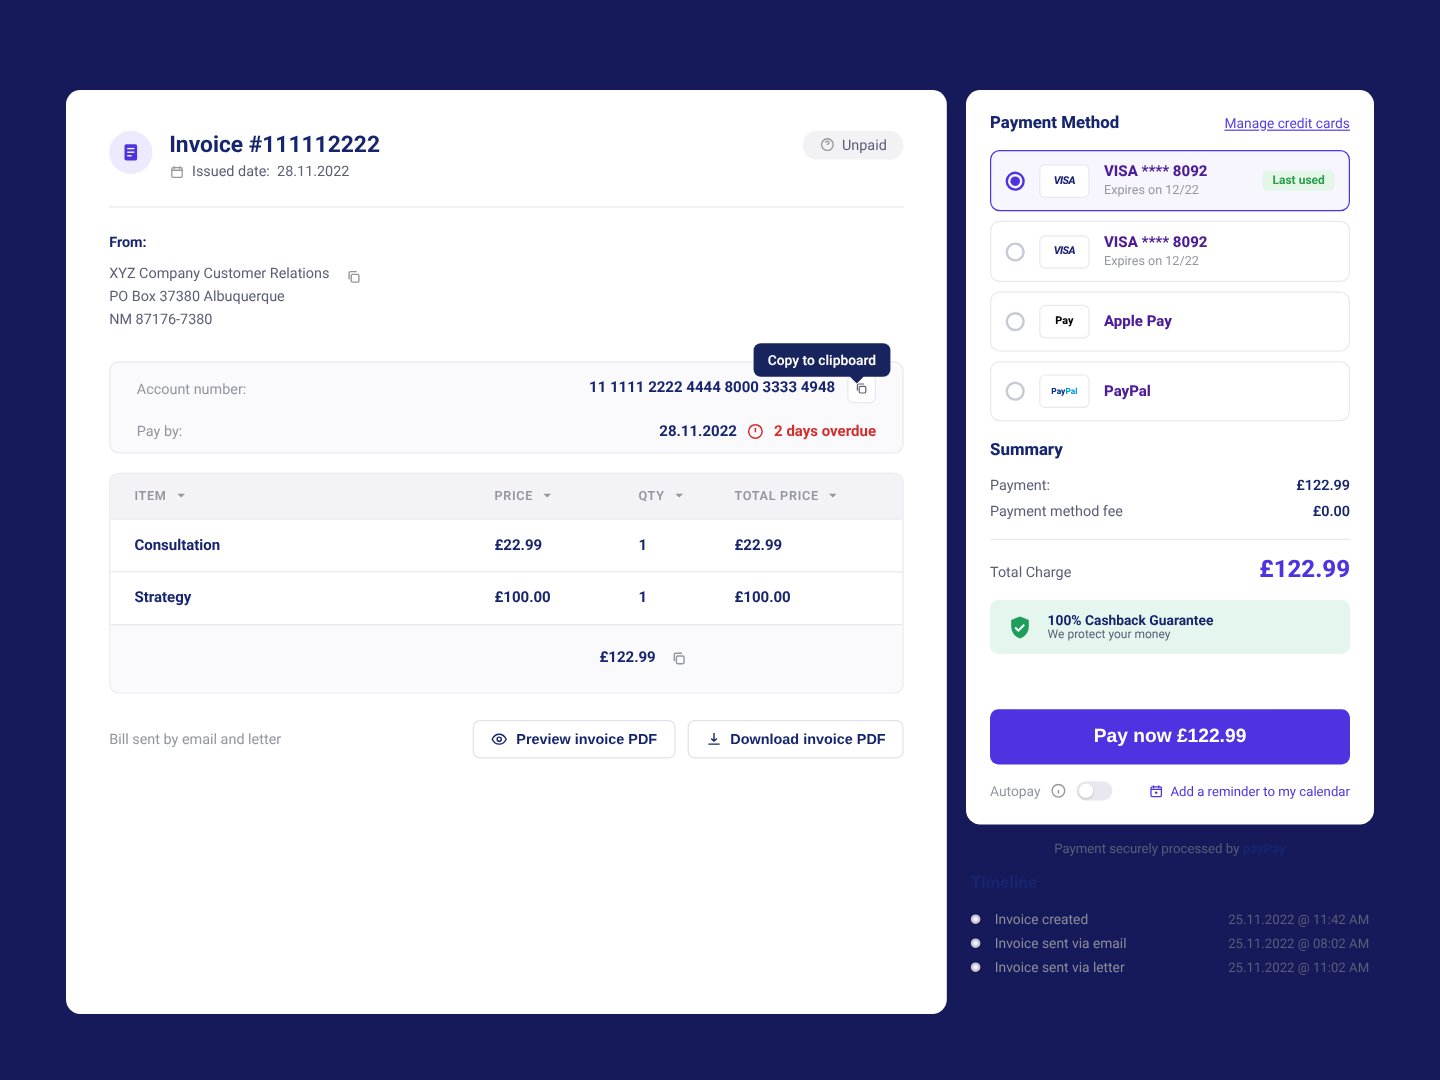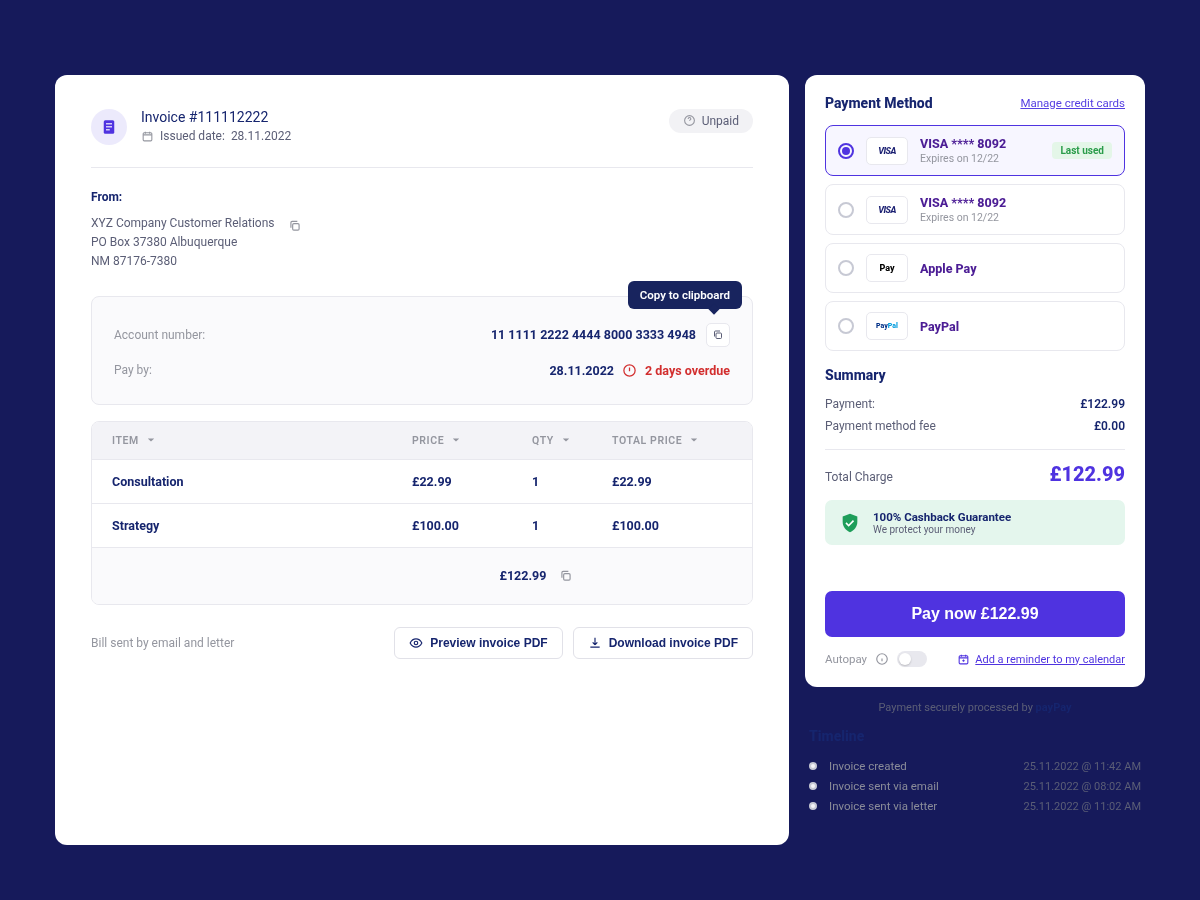--- a/index.html
+++ b/index.html
@@ -5,33 +5,33 @@
 * { box-sizing: border-box; margin: 0; padding: 0; }
 body { font-family: -apple-system, BlinkMacSystemFont, "Segoe UI", Roboto, Arial, sans-serif; background: #161a5b; padding: 75px 55px; font-size: 13px; color: #16256e; }
 .app { display: flex; gap: 16px; height: 770px; }
 .panel-left { flex: 1; background: #fff; border-radius: 12px; padding: 34px 36px; }
 .panel-right { width: 340px; display: flex; flex-direction: column; gap: 14px; }
 .card-right { background: #fff; border-radius: 12px; padding: 20px; }
 
 .header-row { display: flex; align-items: flex-start; gap: 14px; padding-bottom: 22px; border-bottom: 1px solid #e8e8ee; margin-bottom: 22px; }
 .invoice-icon { width: 36px; height: 36px; border-radius: 50%; background: #eceafc; display: flex; align-items: center; justify-content: center; }
 .invoice-icon svg { width: 18px; height: 18px; }
-.title { font-size: 14px; font-weight: 400; color: #16256e; }
+.title { font-size: 19px; font-weight: 700; color: #16256e; }
 .issued { display: flex; align-items: center; gap: 6px; color: #5b5e76; font-size: 12px; margin-top: 4px; }
 .status-pill { margin-left: auto; background: #f2f2f5; border-radius: 16px; padding: 5px 14px; color: #5b5e76; font-size: 12px; display: flex; gap: 6px; }
 .status-pill svg { width: 13px; height: 13px; }
 
 .addresses { display: flex; gap: 40px; margin-bottom: 24px; }
 .addr-col { flex: 1; position: relative; }
 .addr-label { font-size: 12px; font-weight: 700; color: #16256e; margin-bottom: 10px; }
 .addr-line { font-size: 12px; color: #5b5e76; line-height: 1.6; }
 .copy-icon { width: 24px; height: 24px; border-radius: 4px; display: inline-flex; align-items: center; justify-content: center; cursor: pointer; }
 .copy-icon svg { width: 14px; height: 14px; }
 
-.pay-box { position: relative; border: 1px solid #e8e8ee; background: #fafafc; border-radius: 8px; padding: 18px 22px; margin-bottom: 16px; }
+.pay-box { position: relative; border: 1px solid #e8e8ee; background: #fafafc; border-radius: 8px; padding: 2px 22px; margin-bottom: 16px; }
 .pay-row { display: flex; align-items: center; padding: 8px 0; }
 .pay-label { color: #94969f; font-size: 12px; }
 .pay-value { margin-left: auto; color: #16256e; font-weight: 700; font-size: 12.5px; }
 .chip-copy { width: 24px; height: 24px; background: #fff; border: 1px solid #e8e8ee; border-radius: 5px; display: flex; align-items: center; justify-content: center; margin-left: 10px; cursor: pointer; }
 .tooltip { position: absolute; top: -16px; right: 10px; background: #18245e; color: #fff; font-size: 11.5px; font-weight: 600; padding: 7px 12px; border-radius: 6px; }
 .tooltip::after { content:''; position:absolute; bottom:-4px; right:24px; width:8px; height:8px; background:#18245e; transform:rotate(45deg); }
 .overdue { margin-left: auto; display: flex; align-items: center; gap: 8px; color: #d22e2e; font-weight: 700; font-size: 12.5px; }
 .overdue-date { color: #16256e; font-weight:700; font-size:12.5px; }
 .overdue svg { width: 15px; height: 15px; }
 
@@ -81,21 +81,21 @@
 .guarantee svg { width: 22px; height: 22px; flex-shrink: 0; }
 .g-title { font-size: 11.5px; font-weight: 700; color: #16256e; }
 .g-sub { font-size: 10px; color: #5b5e76; }
 .pay-btn { width: 100%; background: #4f33e0; color: #fff; border: none; border-radius: 7px; padding: 14px; font-size: 16px; font-weight: 700; cursor: pointer; margin-top: 32px; }
 
 .autopay-row { display: flex; align-items: center; margin-top: 14px; gap: 8px; }
 .autopay-label { font-size: 11.5px; color: #94969f; }
 .info-icon { width:14px; height:14px; }
 .switch { width: 30px; height: 16px; background: #e8e8ee; border-radius: 10px; position: relative; cursor:pointer; }
 .switch::after { content:''; position:absolute; width:12px; height:12px; background:#fff; border-radius:50%; top:2px; left:2px; box-shadow:0 1px 2px rgba(0,0,0,.2); }
-.reminder-link { margin-left: auto; color: #4f33e0; font-size: 11px; text-decoration: underline; display:flex; align-items:center; gap:5px; }
+.reminder-link { margin-left: auto; color: #4f33e0; font-size: 11px; display:flex; align-items:center; gap:5px; }
 
 .secure-note { text-align: center; color: #5b5e76; font-size: 11px; }
 .secure-note b { color: #16256e; }
 
 .timeline-title { font-size: 14px; font-weight: 800; color: #16256e; margin-bottom: 12px; padding: 0 4px; }
 .tl-wrap { padding: 0 4px; }
 .tl-row { display: flex; align-items: center; gap: 12px; padding: 3px 0; }
 .tl-dot { width: 8px; height: 8px; border: 2px solid #c7c9d4; border-radius: 50%; background:#f3f3f7; flex-shrink:0; }
 .tl-text { font-size: 11.5px; color: #8a8c99; }
 .tl-time { margin-left: auto; font-size: 11px; color: #5b5e76; }

